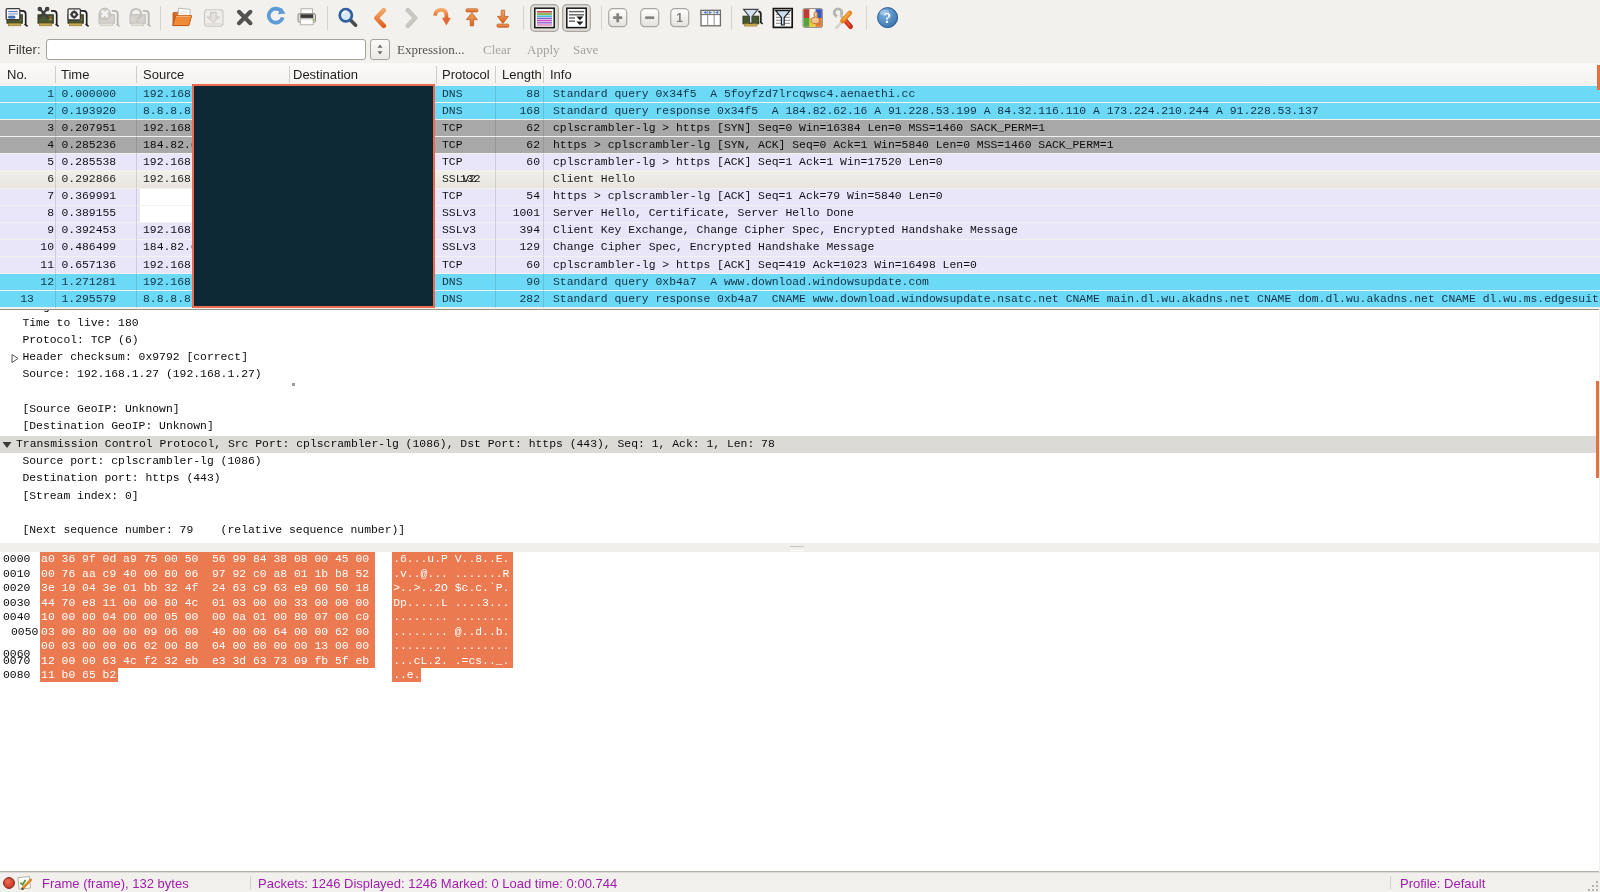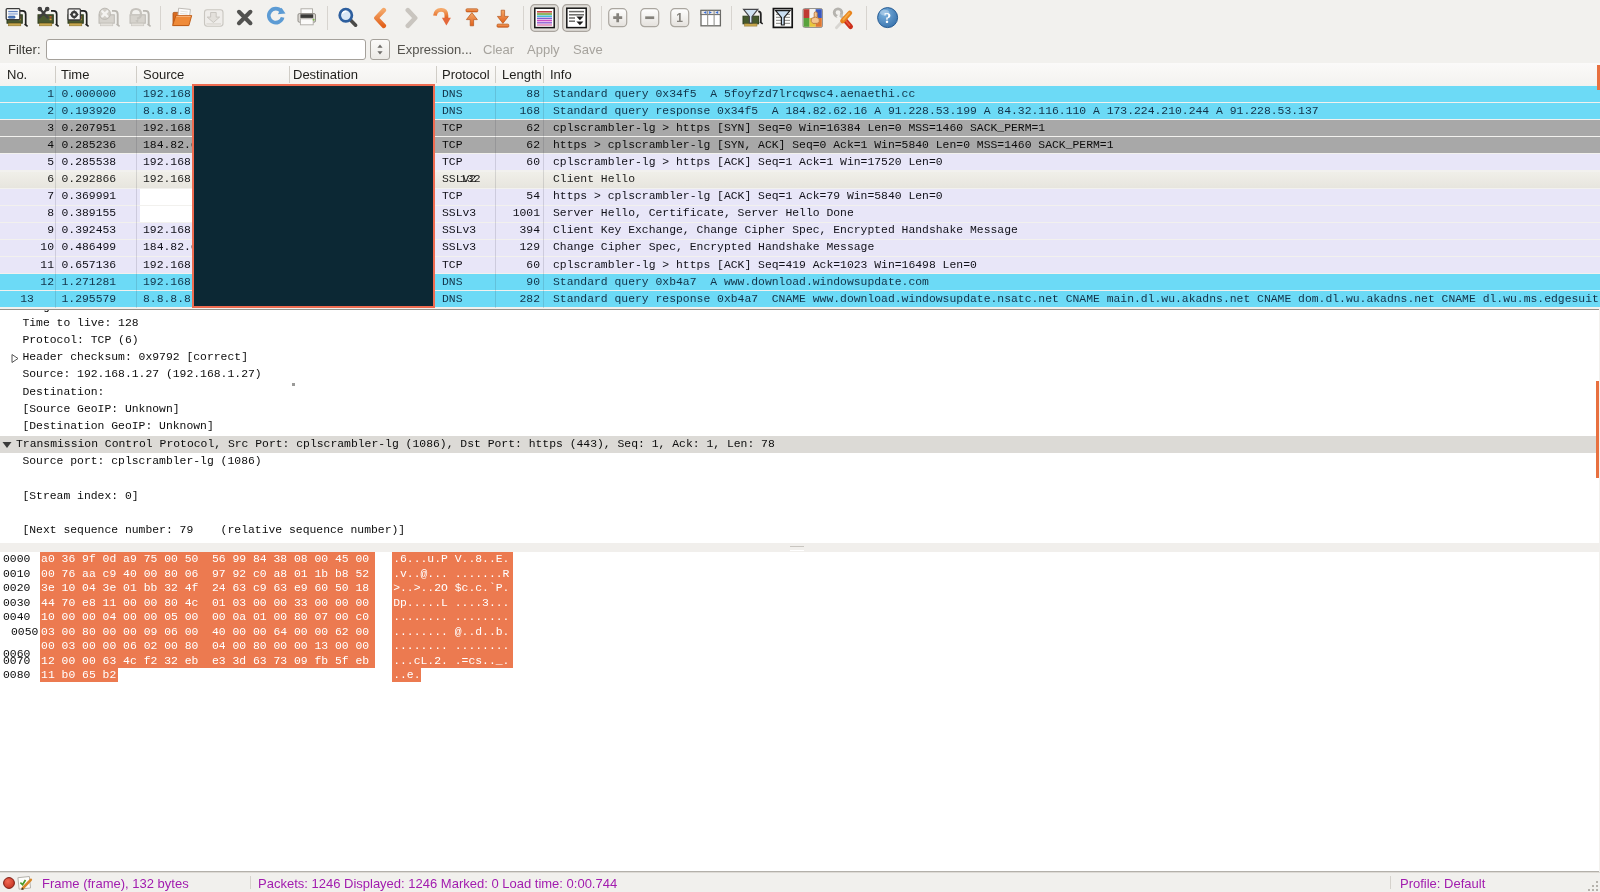--- a/index.html
+++ b/index.html
@@ -4,21 +4,21 @@
 html,body{margin:0;padding:0;}
 body{width:1600px;height:892px;overflow:hidden;background:#f2f1ee;font-family:"Liberation Sans",sans-serif;}
 #root{position:absolute;left:0;top:0;width:1600px;height:892px;}
 .abs{position:absolute;}
 .mono{font-family:"Liberation Mono",monospace;font-size:11.4px;white-space:pre;}
 .tsep{position:absolute;top:6px;width:1px;height:24px;background:#d7d4cf;}
 
 #fltlbl{left:8px;top:42px;font-size:13px;color:#3a3935;}
 #fltin{left:46px;top:39px;width:318px;height:19px;background:#fff;border:1px solid #a5a19b;border-radius:3px;}
 #spin{left:370px;top:39px;width:18px;height:19px;background:linear-gradient(#fbfaf9,#eceae6);border:1px solid #a5a19b;border-radius:3px;}
-.flink{top:42px;font-size:13px;}
+.flink{top:42px;font-size:13px;font-family:Liberation Serif, serif;}
 
 #hdr{left:0;top:63px;width:1600px;height:23px;background:linear-gradient(#fbfaf9,#f3f2ef);border-bottom:1px solid #cdc9c3;}
 .hcell{position:absolute;top:4px;font-size:13px;color:#1f1e1b;}
 .hsep{position:absolute;top:3px;width:1px;height:17px;background:#d0cdc7;}
 .prow{position:absolute;left:0;width:1600px;height:16.1px;overflow:hidden;}
 .rdns{background:#6cdaf6;color:#123349;}
 .rsyn{background:#a8a8a8;color:#0c0c0c;}
 .rlav{background:#e8e6f8;color:#101018;}
 .rssl2{background:linear-gradient(#f0efe9,#e7e5de);color:#1c1c1a;}
 .pc{position:absolute;top:1.5px;}
@@ -385,51 +385,51 @@
 <div class="vline abs" style="left:55px"></div>
 <div class="vline abs" style="left:136px"></div>
 <div class="vline abs" style="left:495px"></div>
 <div class="vline abs" style="left:543px"></div>
 <div class="wcover" style="top:188.6px;height:16.1px"></div>
 <div class="wcover" style="top:205.7px;height:16.1px"></div>
 <div class="abs" id="redact"></div>
 <div class="abs" id="lscroll"></div>
 <div class="abs" id="detail">
       <div class="dline" style="top:4.5px;">
-        <span class="dtext" style="left:22.4px">Time to live: 128</span>
+        <span class="dtext" style="left:22.4px">Time to live: 180</span>
       </div>
       <div class="dline" style="top:21.8px;">
         <span class="dtext" style="left:22.4px">Protocol: TCP (6)</span>
       </div>
       <div class="dline" style="top:39.1px;">
         <svg style="position:absolute;left:11px;top:4.5px" width="8" height="9">
           <path d="M1 0.5 L7 4.5 L1 8.5 Z" fill="#fff" stroke="#555" stroke-width="1"></path>
         </svg>
         <span class="dtext" style="left:22.4px">Header checksum: 0x9792 [correct]</span>
       </div>
       <div class="dline" style="top:56.4px;">
         <span class="dtext" style="left:22.4px">Source: 192.168.1.27 (192.168.1.27)</span>
       </div>
-      <div class="dline" style="top:73.7px;">
-        <span class="dtext" style="left:22.4px">Destination: </span>
-      </div>
       <div class="dline" style="top:108.3px;">
         <span class="dtext" style="left:22.4px">[Destination GeoIP: Unknown]</span>
       </div>
       <div class="dline" style="top:91.0px;">
         <span class="dtext" style="left:22.4px">[Source GeoIP: Unknown]</span>
       </div>
       <div class="dline" style="top:125.6px;background:#dcdad6;">
         <svg style="position:absolute;left:2px;top:5px" width="10" height="8">
           <path d="M0.5 1 L9.5 1 L5 7 Z" fill="#3a3a3a"></path>
         </svg>
         <span class="dtext" style="left:16.0px">Transmission Control Protocol, Src Port: cplscrambler-lg (1086), Dst Port: https (443), Seq: 1, Ack: 1, Len: 78</span>
       </div>
       <div class="dline" style="top:142.9px;">
         <span class="dtext" style="left:22.4px">Source port: cplscrambler-lg (1086)</span>
+      </div>
+      <div class="dline" style="top:160.2px;">
+        <span class="dtext" style="left:22.4px">Destination port: https (443)</span>
       </div>
       <div class="dline" style="top:177.5px;">
         <span class="dtext" style="left:22.4px">[Stream index: 0]</span>
       </div>
       <div class="dline" style="top:212.1px;">
         <span class="dtext" style="left:22.4px">[Next sequence number: 79&nbsp;&nbsp;&nbsp;&nbsp;(relative sequence number)]</span>
       </div>
       <div class="dtext" style="left:22.4px;top:-9.5px">Fragment offset: 0</div>
       <div style="position:absolute;left:292px;top:73px;width:3px;height:3px;background:#9a9a98"></div>
     </div>

